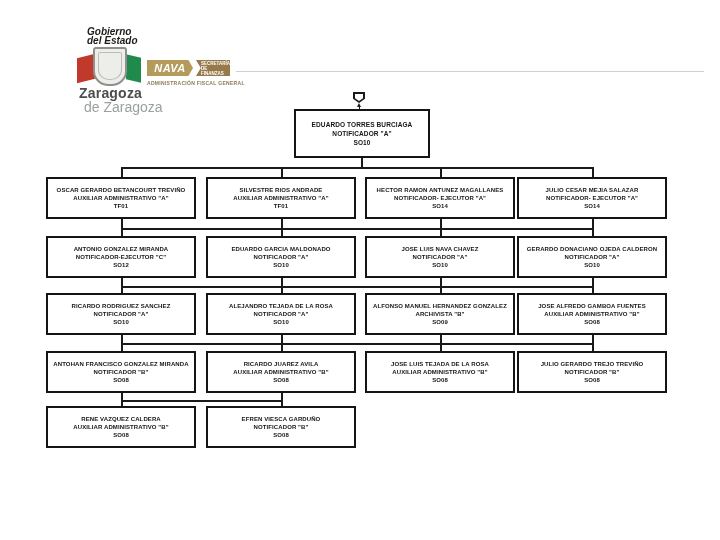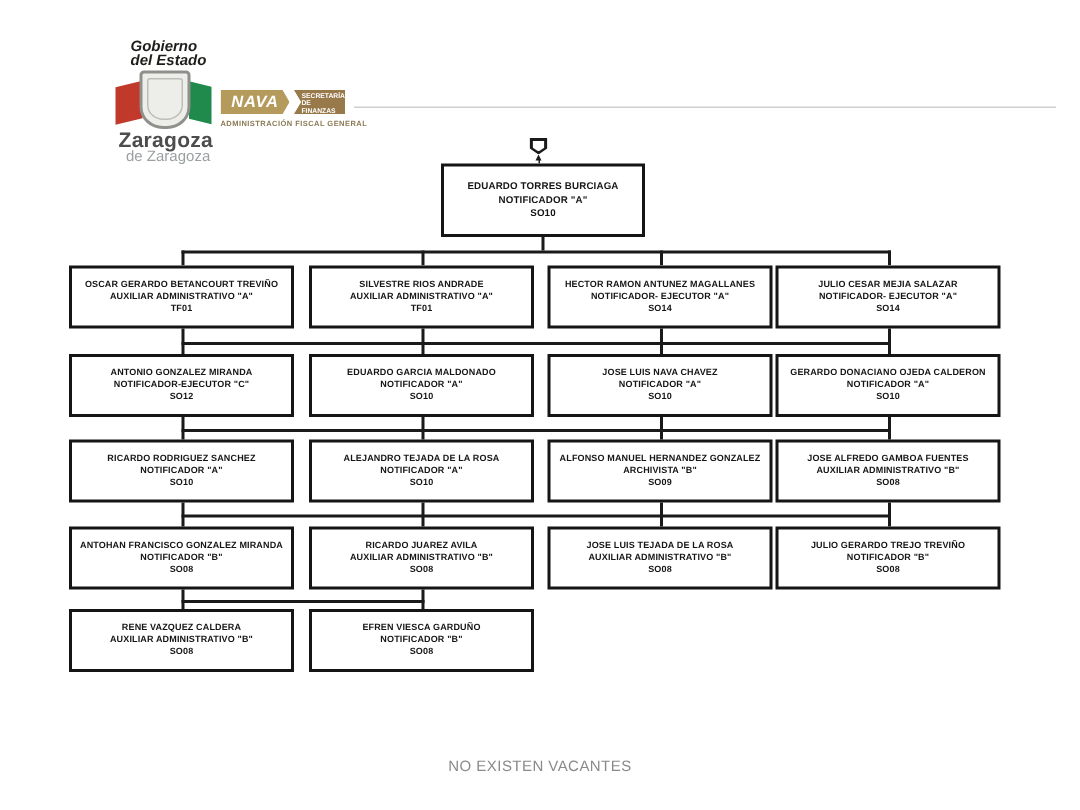--- a/index.html
+++ b/index.html
@@ -9,21 +9,21 @@
   
   #gob-text{position:absolute;left:87px;top:27px;font-size:10px;line-height:9px;font-weight:bold;color:#1d1d1b;font-style:italic;}
   #flag-red{position:absolute;left:77px;top:56px;width:18px;height:25px;background:#c0392b;transform:skewY(-14deg);}
   #flag-green{position:absolute;left:126px;top:56px;width:15px;height:25px;background:#1f8a4c;transform:skewY(14deg);}
   #emblem-shield{position:absolute;left:93px;top:47px;width:34px;height:39px;background:#ededea;border:2px solid #8f8f8c;border-radius:3px 3px 46% 46%/3px 3px 38% 38%;box-sizing:border-box;}
   #emblem-shield .inner{position:absolute;left:3px;top:3px;right:3px;bottom:4px;border:1px solid #bdbdb8;border-radius:2px 2px 45% 45%/2px 2px 36% 36%;}
   #sefin-main{position:absolute;left:147px;top:60px;width:46px;height:16px;background:#b49a5b;color:#fff;font-weight:bold;font-style:italic;font-size:11px;letter-spacing:.5px;display:flex;align-items:center;justify-content:center;clip-path:polygon(0 0,90% 0,100% 50%,90% 100%,0 100%);}
   #sefin-sec{position:absolute;left:196px;top:60px;width:34px;height:16px;background:#97794a;color:#fff;font-size:4.5px;font-weight:bold;line-height:5px;display:flex;flex-direction:column;justify-content:center;padding-left:5px;box-sizing:border-box;clip-path:polygon(0 0,100% 0,100% 100%,0 100%,14% 50%);}
   #afg-line{position:absolute;left:147px;top:80px;font-size:5px;letter-spacing:.3px;font-weight:bold;color:#8c7a55;}
   #coahuila{position:absolute;left:79px;top:85px;font-size:14px;font-weight:bold;color:#4d4d4d;letter-spacing:.2px;}
-  #zaragoza{position:absolute;left:84px;top:99px;font-size:10px;color:#9aa0a0;}
+  #zaragoza{position:absolute;left:84px;top:99px;font-size:14px;color:#9aa0a0;}
   #hrule{position:absolute;left:236px;top:71px;width:468px;height:1px;background:#cfcfcf;}
 
   
   .cline{position:absolute;background:#1a1a1a;}
   .obox{position:absolute;background:#ffffff;border:2px solid #151515;box-sizing:border-box;display:flex;flex-direction:column;align-items:center;justify-content:center;text-align:center;padding:2px;}
   .obox .l{font-size:6px;line-height:8px;font-weight:bold;color:#151515;letter-spacing:.1px;white-space:nowrap;}
   .obox.root{border-width:2.5px;}
   .obox.root .l{font-size:6.5px;line-height:9px;}
 
   
@@ -184,14 +184,13 @@
       <div class="cline" style="left: 121px; top: 343px; width: 472.5px; height: 1.5px;"></div>
       <div class="cline" style="left: 121px; top: 335px; width: 1.5px; height: 16px;"></div>
       <div class="cline" style="left: 281px; top: 335px; width: 1.5px; height: 16px;"></div>
       <div class="cline" style="left: 440px; top: 335px; width: 1.5px; height: 16px;"></div>
       <div class="cline" style="left: 592px; top: 335px; width: 1.5px; height: 16px;"></div>
       <div class="cline" style="left: 121px; top: 400px; width: 161.5px; height: 1.5px;"></div>
       <div class="cline" style="left: 121px; top: 393px; width: 1.5px; height: 13px;"></div>
       <div class="cline" style="left: 281px; top: 393px; width: 1.5px; height: 13px;"></div>
     </div>
 
-  <div id="vacancy-note">NO EXISTEN VACANTES</div>
 </div>
 
 </body></html>

